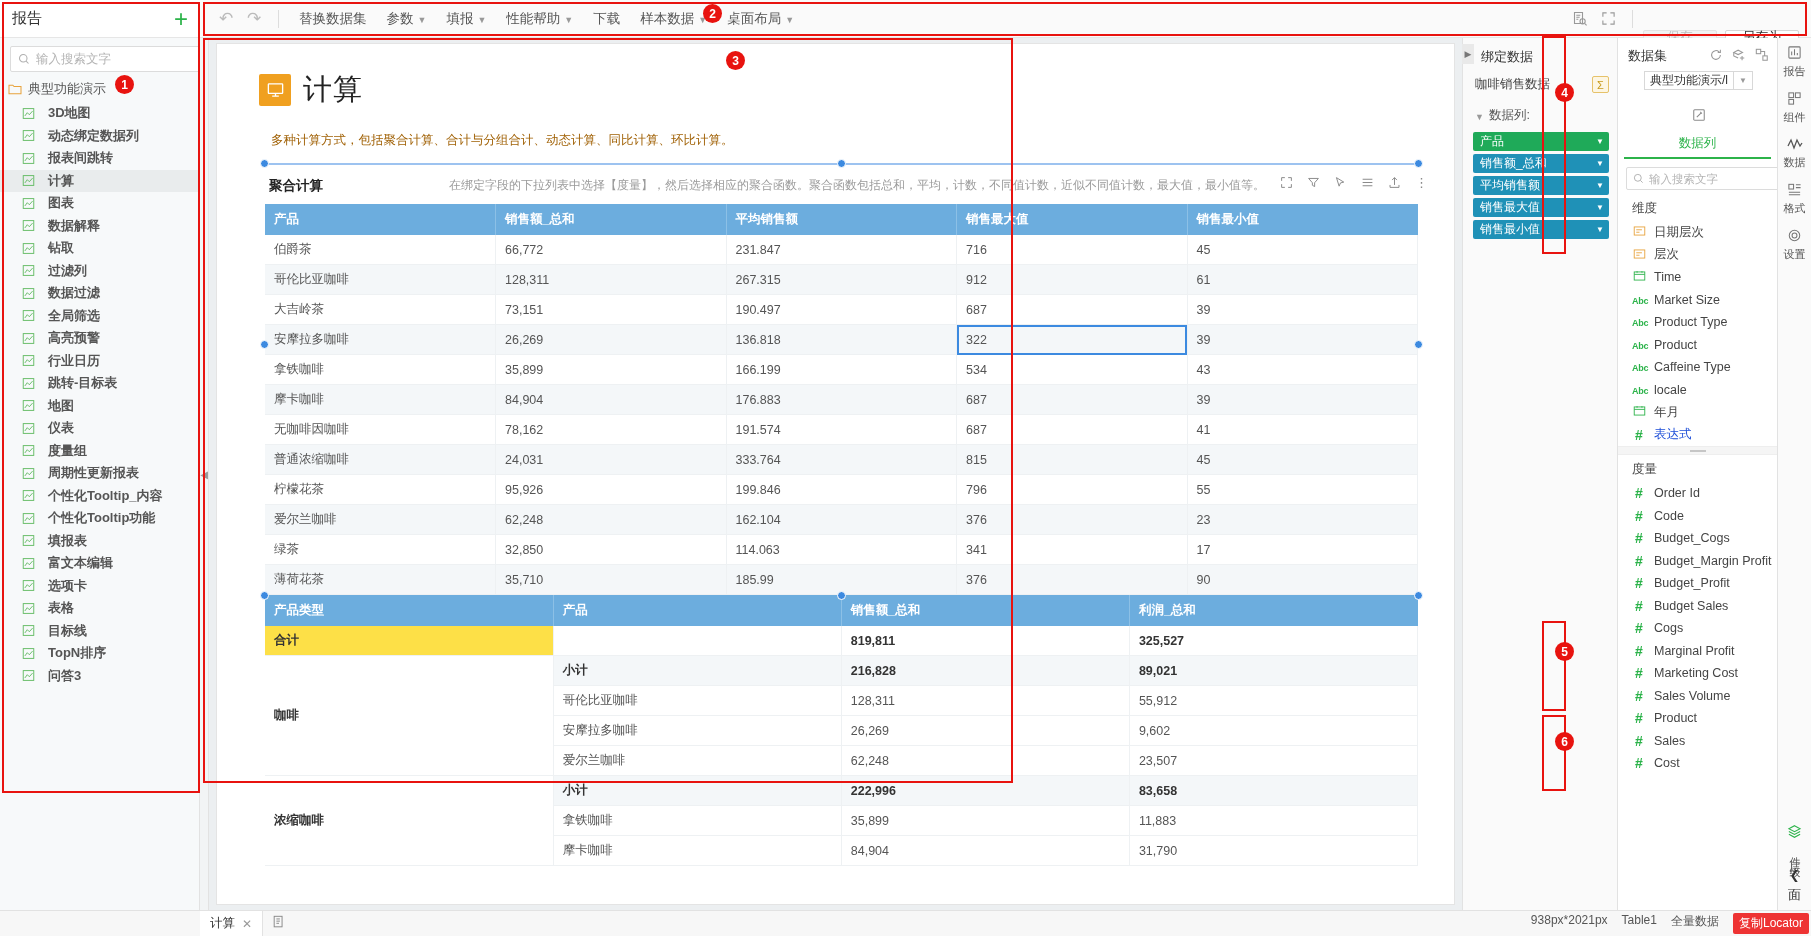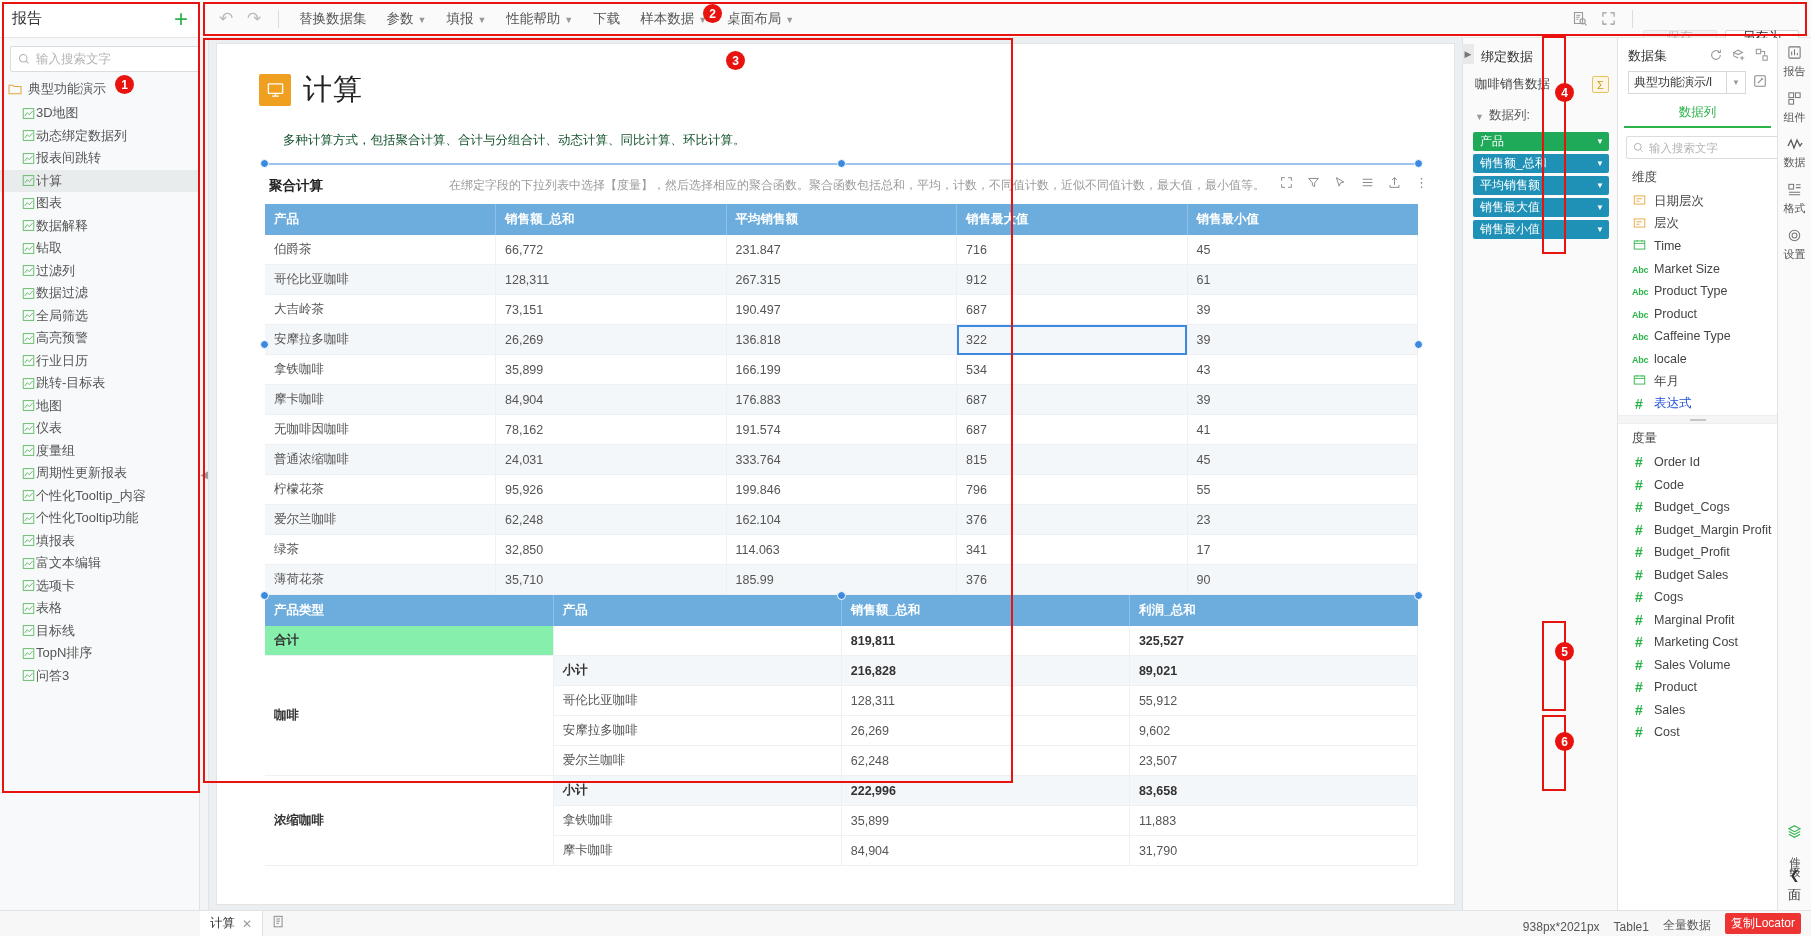--- a/index.html
+++ b/index.html
@@ -58,22 +58,22 @@
   }
   .search-box input {
     border: 0; outline: 0; flex: 1; font-size: 12.5px; color: #333;
     font-family: inherit; background: transparent;
   }
   .search-box input::placeholder { color: #b5b5b5; }
   .dots-v { color: #999; font-size: 14px; line-height: 1; cursor: pointer; letter-spacing: 0; padding: 0 2px;}
   .folder-row { display: flex; align-items: center; gap: 6px; padding: 2px 10px 2px 8px; font-size: 13px; color: #555; cursor: pointer; }
   .tree { flex: 1; overflow: hidden; padding-top: 2px; }
   .tree-item {
-    display: flex; align-items: center; gap: 1px; height: 22.5px; padding-left: 22px;
-    font-size: 13px; color: #555; cursor: pointer; white-space: nowrap;
+    display: flex; align-items: center; gap: 13px; height: 22.5px; padding-left: 22px;
+    font-size: 13px; color: #555; cursor: pointer; white-space: nowrap; font-weight: bold;
   }
   .tree-item.active { background: #e9eced; }
   .ic-report { width: 13px; height: 13px; flex: 0 0 13px; }
 
   
   .canvas-wrap { flex: 1; position: relative; background: #eceff1; min-width: 0; display: flex; }
   .canvas-collapse {
     width: 9px; flex: 0 0 9px; background: #f2f4f5; display: flex; align-items: center;
     justify-content: center; color: #999; font-size: 10px; cursor: pointer; border-right: 1px solid #e2e2e2;
   }
@@ -82,21 +82,21 @@
     background: #fff; height: 100%; position: relative; overflow: hidden;
     box-shadow: 0 0 0 1px #e4e4e4;
   }
   .page-inner { padding: 26px 30px 0 42px; }
   .rpt-title { display: flex; align-items: center; gap: 12px; }
   .rpt-title .badge-ic {
     width: 32px; height: 32px; background: #f0a020; border-radius: 2px; display: flex;
     align-items: center; justify-content: center;
   }
   .rpt-title h1 { font-size: 29px; font-weight: 400; color: #222; letter-spacing: 1px; }
-  .rpt-sub { color: #14532d; font-size: 12.5px; margin: 22px 0 0 24px; }
+  .rpt-sub { color: #a16207; font-size: 12.5px; margin: 22px 0 0 12px; }
 
   .floating-tools {
     position: absolute; right: 22px; top: 128px; display: flex; align-items: center; gap: 14px;
     color: #8a8a8a; font-size: 14px; background: #fff; padding: 3px 4px;
   }
   .floating-tools span { cursor: pointer; display: flex; align-items: center; }
 
   .sel-frame { position: relative; margin: 14px 6px 0 6px; border-top: 2px solid #9dc3f0; }
   .handle {
     position: absolute; width: 9px; height: 9px; border-radius: 50%; background: #3c8ae0;
@@ -147,21 +147,21 @@
 
   
   .ds-panel {
     width: 160px; flex: 0 0 160px; background: #fff; border-left: 1px solid #e2e2e2;
     display: flex; flex-direction: column; min-height: 0;
   }
   .ds-head { display: flex; align-items: center; justify-content: space-between; padding: 9px 8px 6px 10px; }
   .ds-head .lbl { font-size: 13px; color: #333; }
   .ds-head .ics { display: flex; gap: 9px; color: #9a9a9a; font-size: 13px; }
   .ds-head .ics span { cursor: pointer; }
-  .ds-select-row { display: flex; align-items: center; gap: 5px; padding: 0 8px 0 10px; }
+  .ds-select-row { display: flex; align-items: center; gap: 18px; padding: 0 8px 0 10px; flex-direction: column; }
   .ds-select {
     flex: 1; height: 23px; border: 1px solid #d8d8d8; display: flex; align-items: center;
     font-size: 12px; color: #333; background: #fff; cursor: pointer;
   }
   .ds-select .val { flex: 1; padding: 0 5px; overflow: hidden; white-space: nowrap; }
   .ds-select .arw { width: 19px; height: 100%; border-left: 1px solid #d8d8d8; display: flex; align-items: center; justify-content: center; color: #999; font-size: 8px;}
   .ds-edit { color: #8a8a8a; font-size: 13px; cursor: pointer; padding: 0 2px; }
   .ds-tab { text-align: center; font-size: 12.5px; color: #2cb34a; padding: 7px 0 5px; border-bottom: 2px solid #2cb34a; margin: 3px 6px 0 6px; cursor: pointer;}
   .ds-search-row { display: flex; align-items: center; gap: 4px; padding: 8px 6px 4px 8px; }
   .ds-search {
@@ -205,21 +205,21 @@
     height: 26px; flex: 0 0 26px; display: flex; align-items: center; background: #f7f7f7;
     border-top: 1px solid #e2e2e2; font-size: 12px; color: #555;
   }
   .sb-left { width: 200px; flex: 0 0 200px; }
   .doc-tab {
     display: inline-flex; align-items: center; gap: 7px; padding: 0 10px; height: 26px;
     background: #fff; border-right: 1px solid #e2e2e2; font-size: 12.5px; color: #333;
   }
   .doc-tab .x { color: #999; font-size: 12px; cursor: pointer; }
   .tab-add { padding: 0 9px; color: #888; font-size: 13px; cursor: pointer; }
-  .sb-right { margin-left: auto; display: flex; align-items: flex-end; gap: 14px; padding-right: 10px; }
+  .sb-right { margin-left: auto; display: flex; align-items: flex-start; gap: 14px; padding-right: 2px; }
   .chip-red { background: #e33; color: #fff; font-size: 12px; padding: 2px 6px; border-radius: 2px; cursor: pointer; }
 
   
   .anno { position: absolute; border: 2px solid #e8130f; pointer-events: none; z-index: 50; }
   .anno-num {
     position: absolute; width: 19px; height: 19px; border-radius: 50%; background: #e8130f;
     color: #fff; font-size: 12px; font-weight: bold; display: flex; align-items: center;
     justify-content: center; z-index: 51; pointer-events: none;
   }
 </style>
@@ -662,21 +662,21 @@
                 <thead>
                     <tr id="t2head">
                       <th>产品类型</th>
                       <th>产品</th>
                       <th>销售额_总和</th>
                       <th>利润_总和</th>
                     </tr>
                   </thead>
                 <tbody id="t2body">
                     <tr>
-                      <td class="b" rowspan="1" style="vertical-align: middle; background: #86efac;">合计</td>
+                      <td class="b" rowspan="1" style="vertical-align: middle; background: #fde047;">合计</td>
                       <td class="b"></td>
                       <td class="b">819,811</td>
                       <td class="b">325,527</td>
                     </tr>
                     <tr class="alt">
                       <td class="b" rowspan="4" style="vertical-align: middle; background: rgb(255, 255, 255);">咖啡</td>
                       <td class="b">小计</td>
                       <td class="b">216,828</td>
                       <td class="b">89,021</td>
                     </tr>

